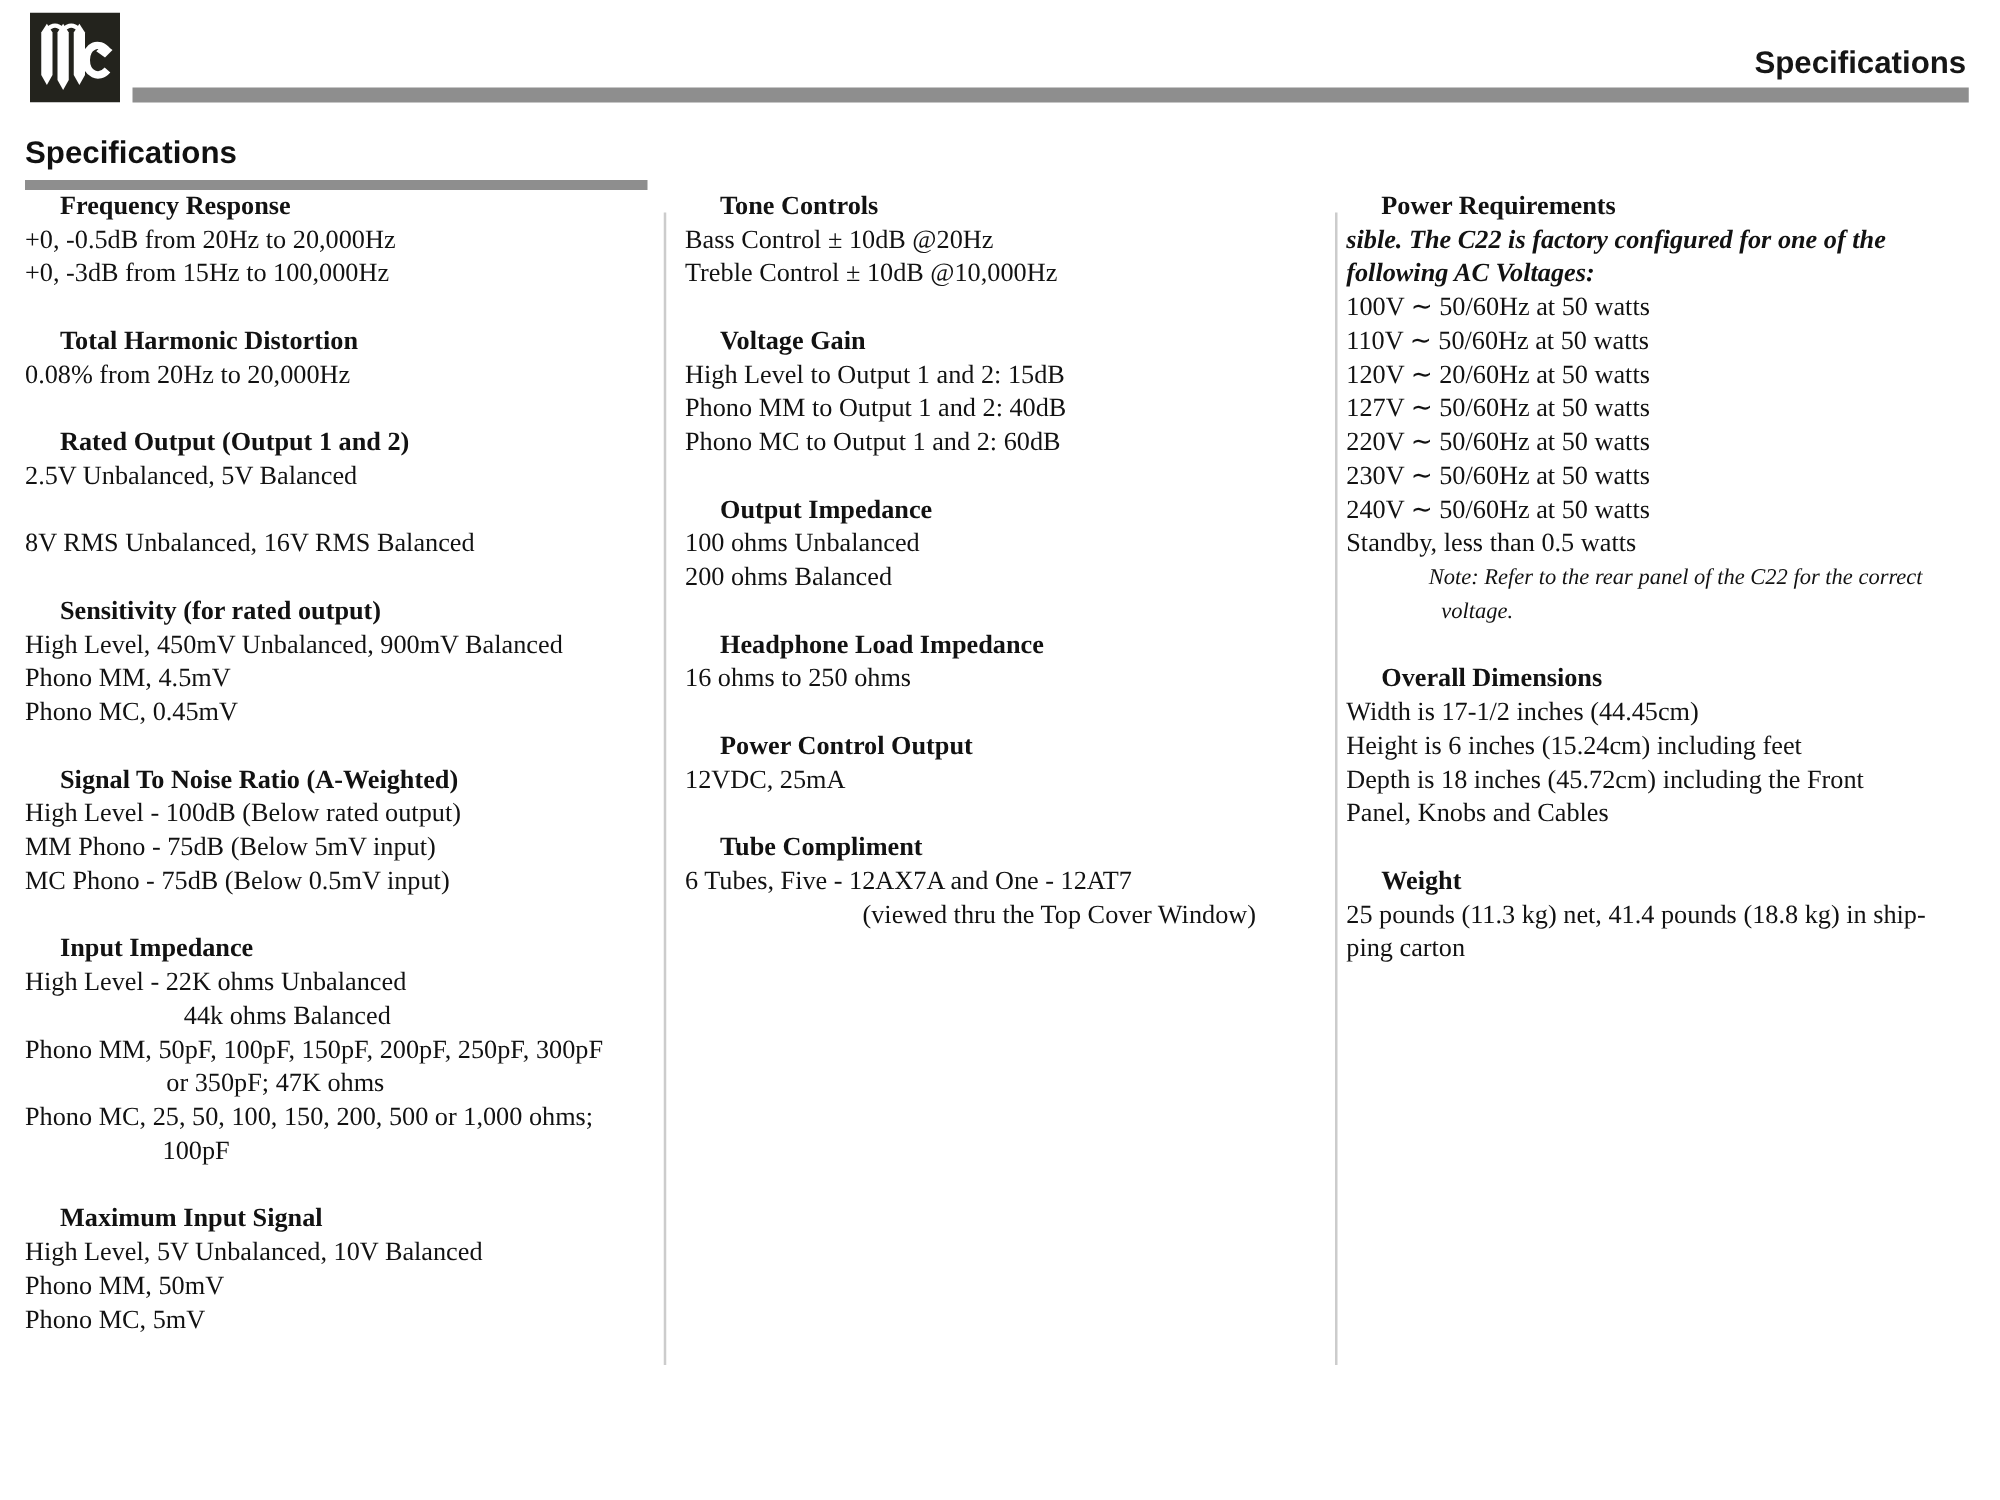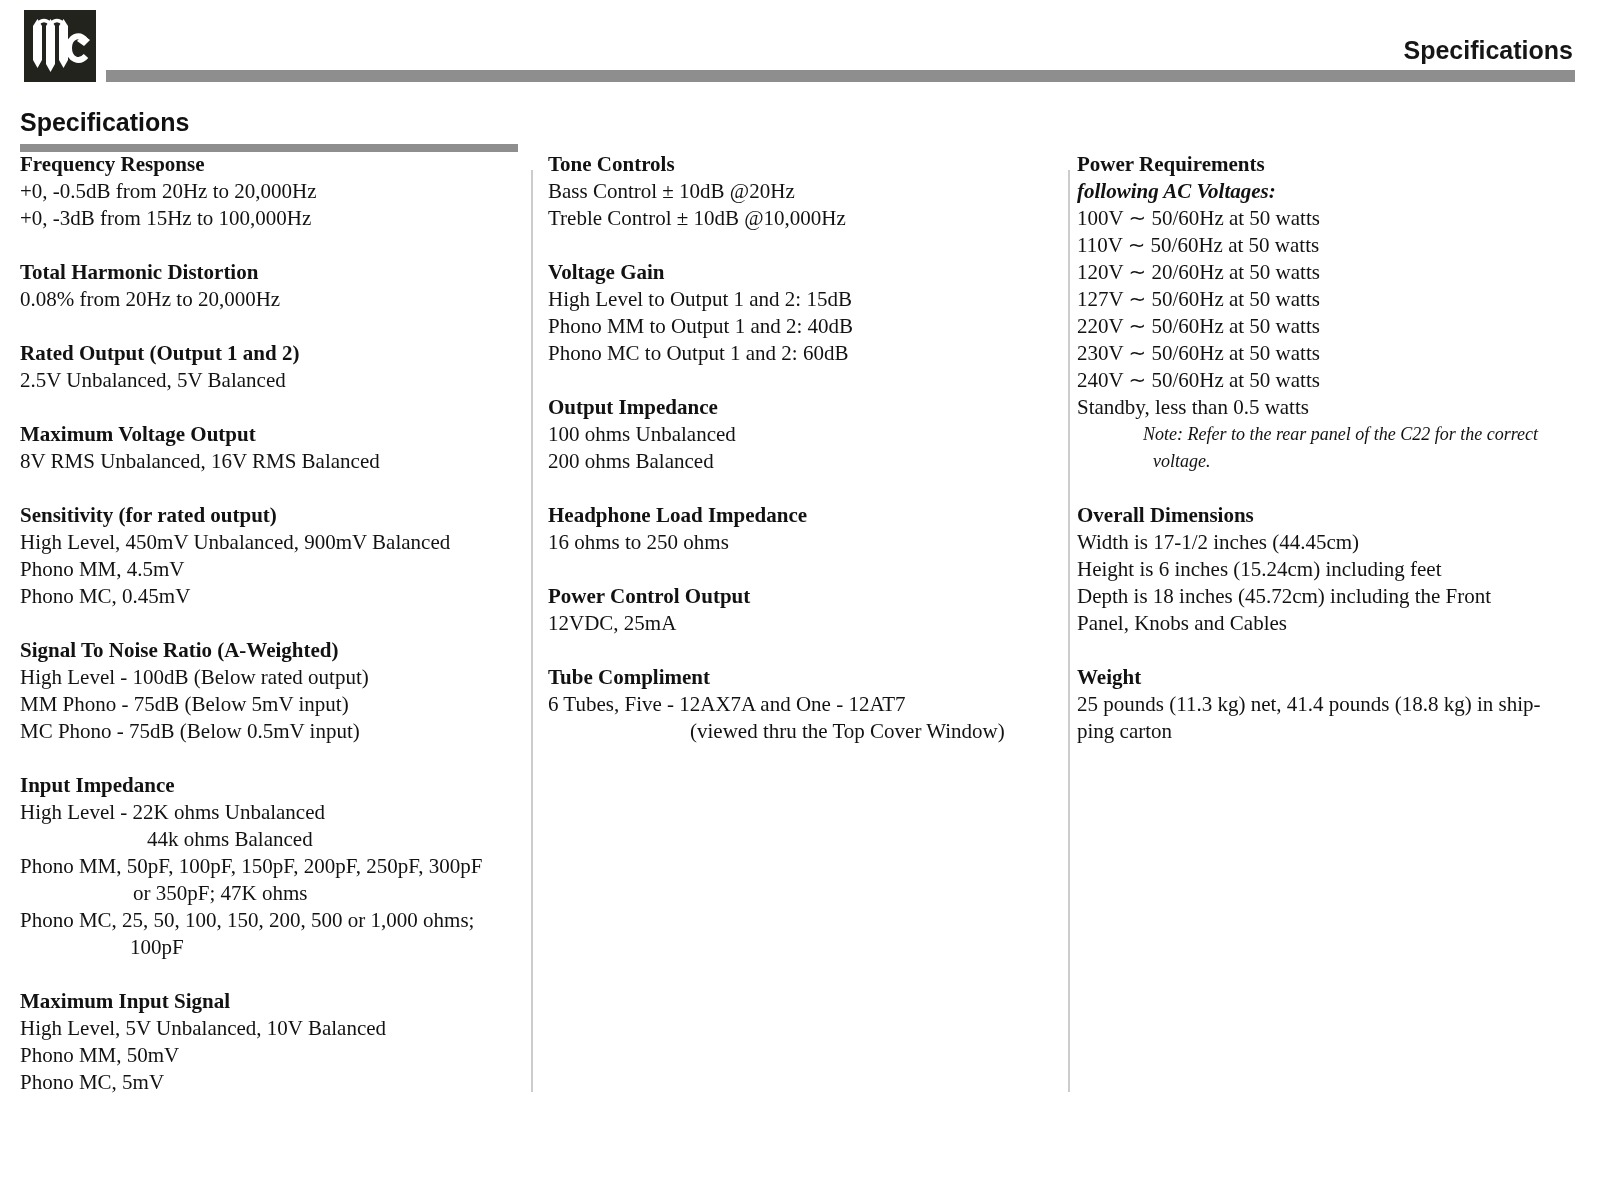--- a/index.html
+++ b/index.html
@@ -20,21 +20,21 @@
   
   .divider{position:absolute;top:170px;height:922px;width:2px;background:#cccccc;}
   #div1{left:531px;} #div2{left:1068px;}
 
   
   .col{position:absolute;top:151px;font-size:21px;line-height:27px;}
   #col0{left:20px;width:505px;}
   #col1{left:548px;width:505px;}
   #col2{left:1077px;width:505px;}
   .spec-section{margin:0 0 27px 0;}
-  .spec-heading{font-weight:bold;white-space:nowrap;}
+  .spec-heading{font-weight:bold;white-space:nowrap;margin-left:28px;}
   .spec-line{white-space:nowrap;}
   .bold-italic{font-weight:bold;font-style:italic;}
   .italic{font-style:italic;font-size:18px;}
   .ind1{padding-left:22px;text-align:center;}
   .ind2{padding-left:76px;}
   .ind3{padding-left:110px;}
   .ind4{padding-left:113px;}
   .ind5{padding-left:127px;}
   .ind6{padding-left:142px;}
 
@@ -78,21 +78,20 @@
       </section>
       <section class="spec-section">
         <div class="spec-heading">Total Harmonic Distortion</div>
         <div class="spec-line">0.08% from 20Hz to 20,000Hz</div>
       </section>
       <section class="spec-section">
         <div class="spec-heading">Rated Output (Output 1 and 2)</div>
         <div class="spec-line">2.5V Unbalanced, 5V Balanced</div>
       </section>
       <section class="spec-section">
-        <div class="spec-heading">Maximum Voltage Output</div>
         <div class="spec-line">8V RMS Unbalanced, 16V RMS Balanced</div>
       </section>
       <section class="spec-section">
         <div class="spec-heading">Sensitivity (for rated output)</div>
         <div class="spec-line">High Level, 450mV Unbalanced, 900mV Balanced</div>
         <div class="spec-line">Phono MM, 4.5mV</div>
         <div class="spec-line">Phono MC, 0.45mV</div>
       </section>
       <section class="spec-section">
         <div class="spec-heading">Signal To Noise Ratio (A-Weighted)</div>
@@ -143,20 +142,21 @@
       </section>
       <section class="spec-section">
         <div class="spec-heading">Tube Compliment</div>
         <div class="spec-line">6 Tubes, Five - 12AX7A and One - 12AT7</div>
         <div class="spec-line ind6">(viewed thru the Top Cover Window)</div>
       </section>
     </div>
   <div class="col" id="col2">
       <section class="spec-section">
         <div class="spec-heading">Power Requirements</div>
+        <div class="spec-line bold-italic">sible. The C22 is factory configured for one of the</div>
         <div class="spec-line bold-italic">following AC Voltages:</div>
         <div class="spec-line">100V ∼ 50/60Hz at 50 watts</div>
         <div class="spec-line">110V ∼ 50/60Hz at 50 watts</div>
         <div class="spec-line">120V ∼ 20/60Hz at 50 watts</div>
         <div class="spec-line">127V ∼ 50/60Hz at 50 watts</div>
         <div class="spec-line">220V ∼ 50/60Hz at 50 watts</div>
         <div class="spec-line">230V ∼ 50/60Hz at 50 watts</div>
         <div class="spec-line">240V ∼ 50/60Hz at 50 watts</div>
         <div class="spec-line">Standby, less than 0.5 watts</div>
         <div class="spec-line italic ind1">Note: Refer to the rear panel of the C22 for the correct</div>

